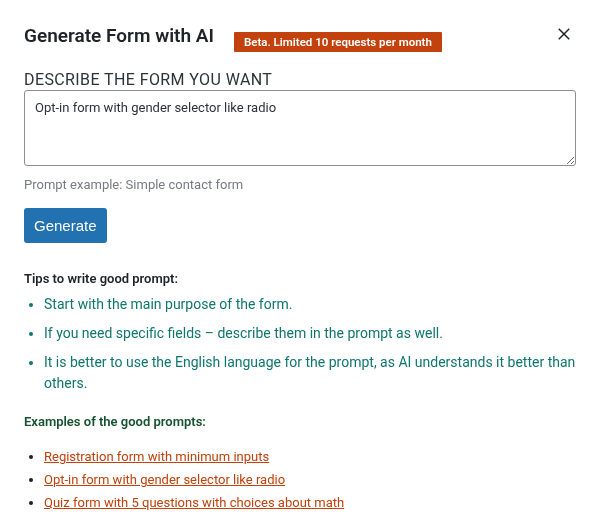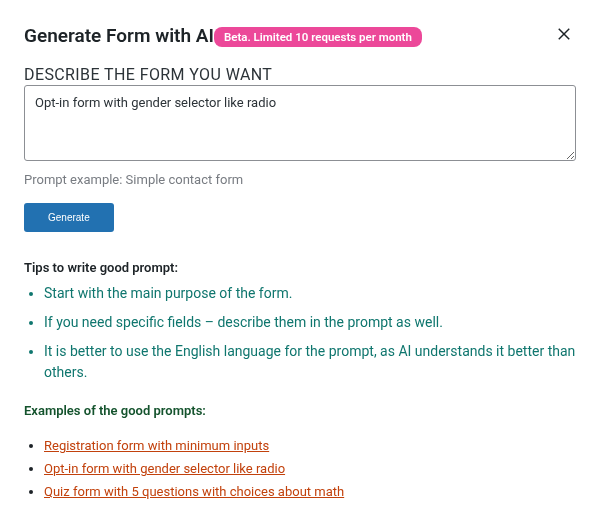--- a/index.html
+++ b/index.html
@@ -20,37 +20,38 @@
       padding: 24px 24px 16px 24px;
     }
     .header {
       display: flex;
       align-items: flex-start;
       justify-content: space-between;
       margin-bottom: 18px;
     }
     .title-wrap {
       display: flex;
-      align-items: flex-end;
-      gap: 0;
+      align-items: flex-start;
+      gap: 20px;
       flex-wrap: wrap;
     }
     .title {
       font-size: 19px;
       font-weight: 600;
       color: #1d2327;
     }
     .badge {
-      background: #ec4899;
+      background: #c2410c;
       color: #fff;
       font-size: 11.5px;
       font-weight: 600;
       padding: 3px 10px;
-      border-radius: 8px;
+      border-radius: 1px;
       white-space: nowrap;
+      margin-top: 8px;
     }
     .close-btn {
       background: none;
       border: none;
       cursor: pointer;
       padding: 0;
       width: 24px;
       height: 24px;
       display: flex;
       align-items: center;
@@ -86,22 +87,22 @@
       color: #787c82;
       font-size: 13px;
       margin-top: 8px;
     }
     .generate-btn {
       margin-top: 16px;
       background: #2271b1;
       color: #fff;
       border: none;
       border-radius: 3px;
-      padding: 9px 24px;
-      font-size: 10px;
+      padding: 9px 10px;
+      font-size: 15px;
       cursor: pointer;
       font-weight: 400;
     }
     .tips {
       margin-top: 28px;
     }
     .tips-title {
       font-weight: 600;
       font-size: 13px;
       margin-bottom: 8px;

